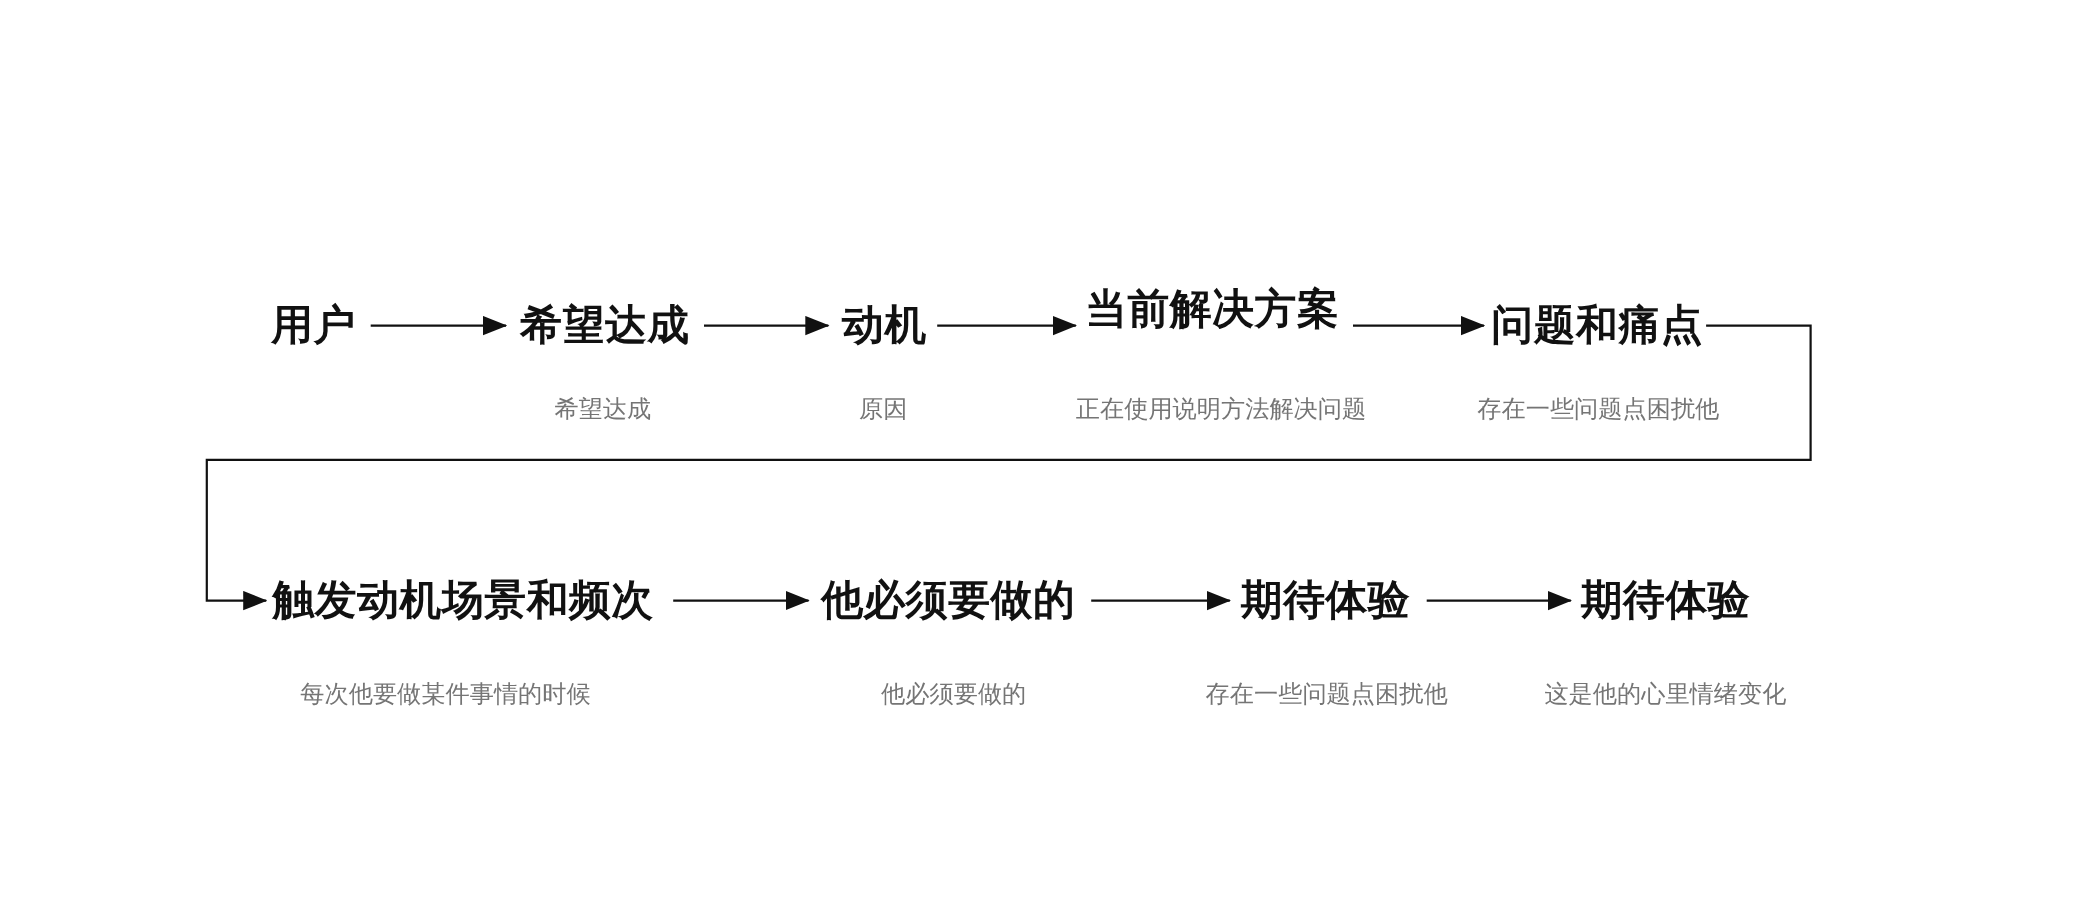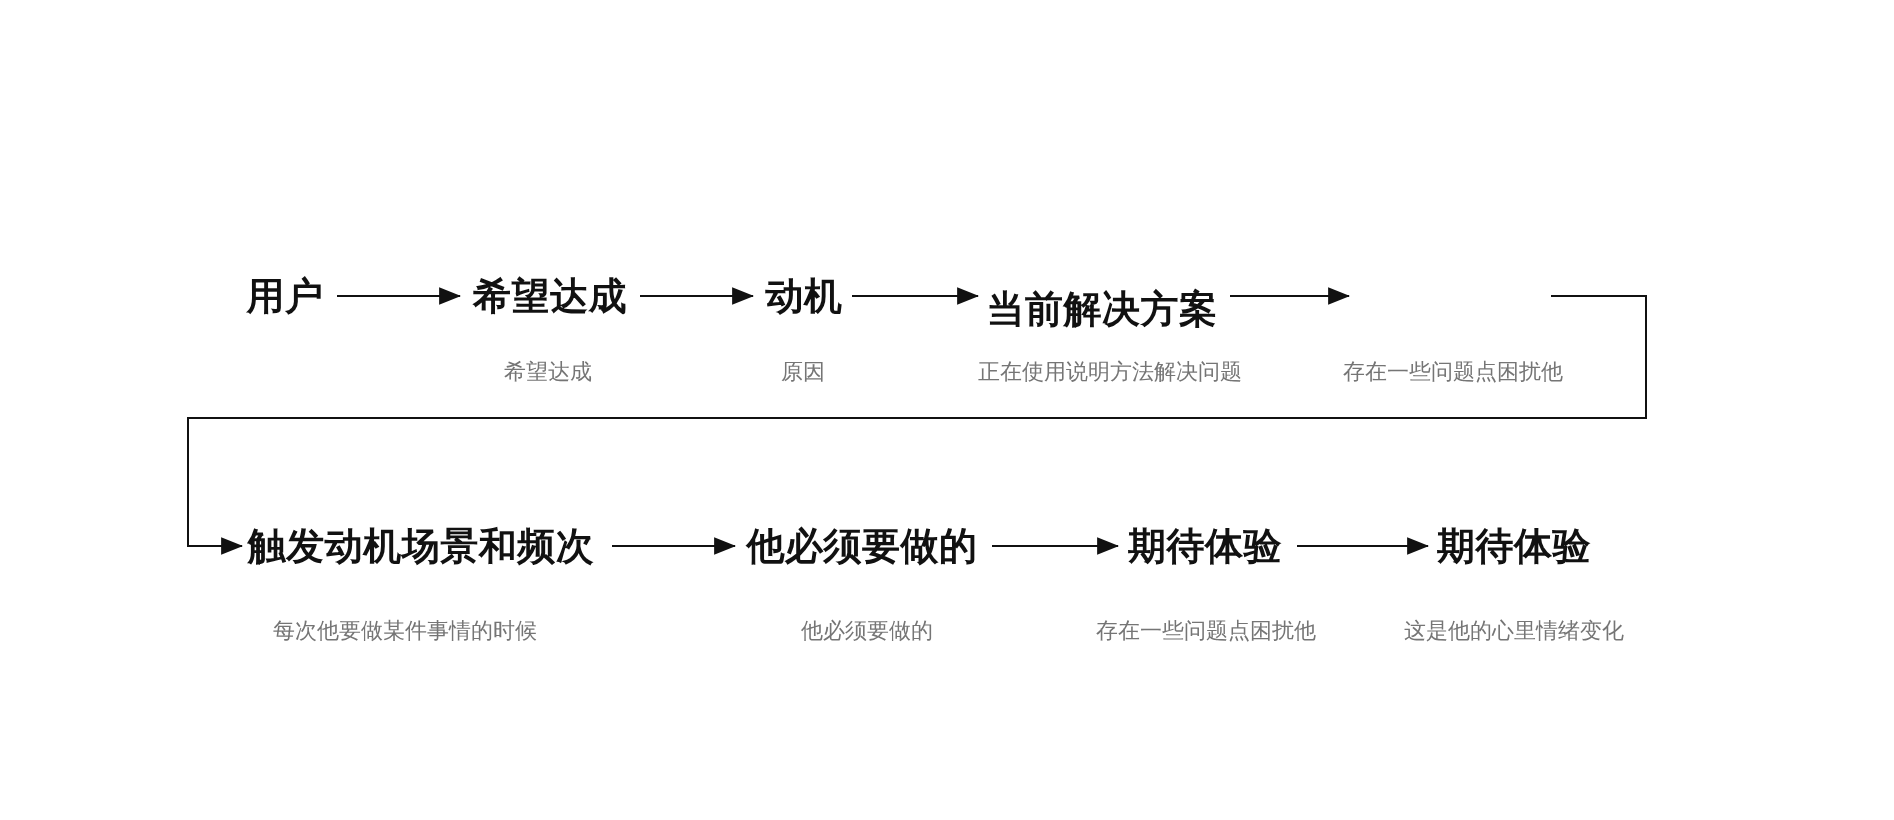--- a/index.html
+++ b/index.html
@@ -67,21 +67,22 @@
     <polyline class="flow-line" points="1551,296 1646,296 1646,418 188,418 188,546 242,546" marker-end="url(#arrow)"></polyline>
 
     <line class="flow-line" x1="612" y1="546" x2="735" y2="546" marker-end="url(#arrow)"></line>
     <line class="flow-line" x1="992" y1="546" x2="1118" y2="546" marker-end="url(#arrow)"></line>
     <line class="flow-line" x1="1297" y1="546" x2="1428" y2="546" marker-end="url(#arrow)"></line>
   </svg>
 
   <div class="node-title" style="left:285px;top:296px">用户</div>
   <div class="node-title" style="left:550px;top:296px">希望达成</div>
   <div class="node-title" style="left:804px;top:296px">动机</div>
-  <div class="node-title" style="left:1102px;top:309px">当前解决方案</div>
+  <div class="node-title" style="left:1102px;top:282px">当前解决方案</div>
+  <div class="node-title" style="left:1452px;top:296px">问题和痛点</div>
 
   <div class="node-sub" style="left:548px;top:354px">希望达成</div>
   <div class="node-sub" style="left:803px;top:354px">原因</div>
   <div class="node-sub" style="left:1110px;top:354px">正在使用说明方法解决问题</div>
   <div class="node-sub" style="left:1453px;top:354px">存在一些问题点困扰他</div>
 
   <div class="node-title" style="left:421px;top:546px">触发动机场景和频次</div>
   <div class="node-title" style="left:862px;top:546px">他必须要做的</div>
   <div class="node-title" style="left:1205px;top:546px">期待体验</div>
   <div class="node-title" style="left:1514px;top:546px">期待体验</div>

